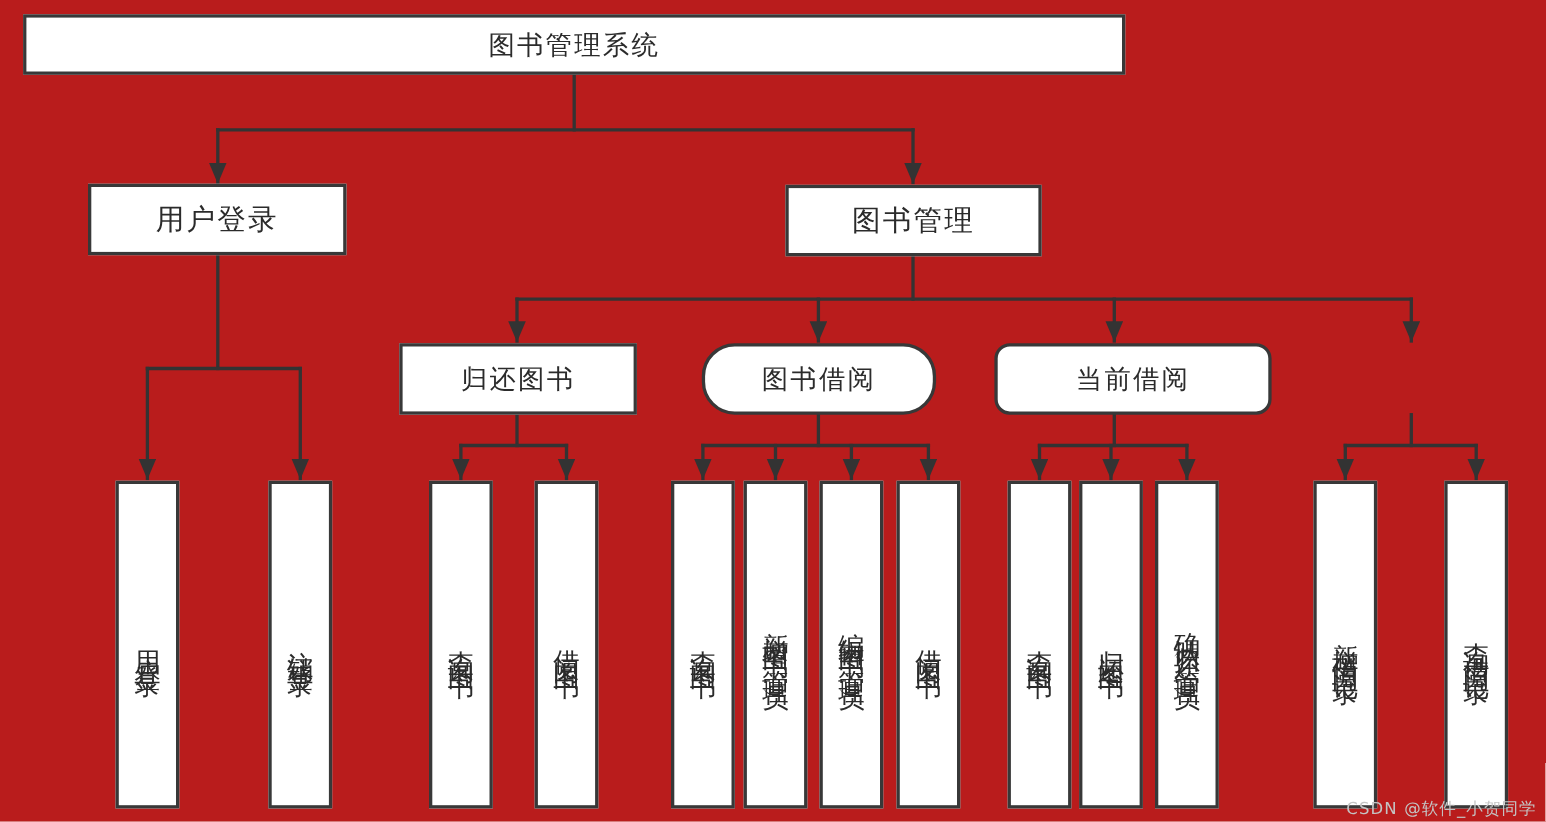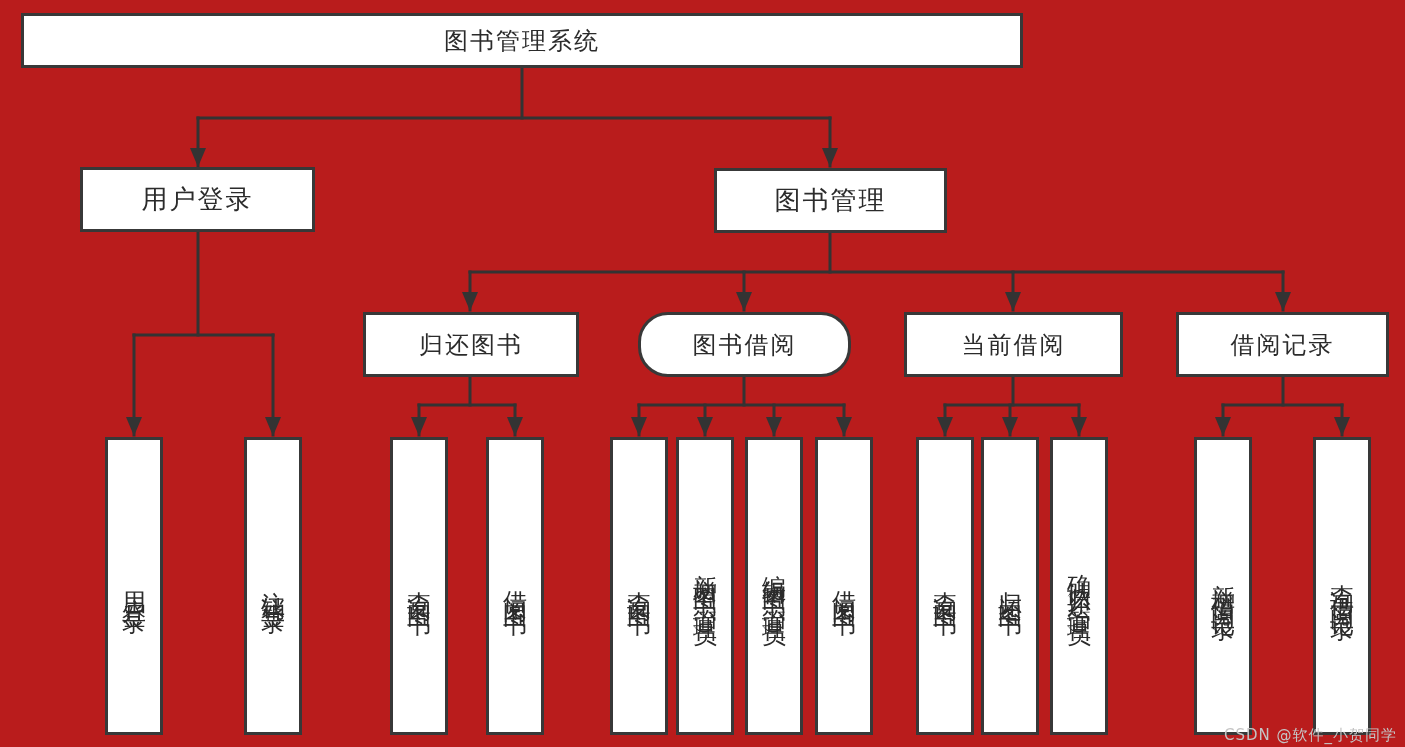--- a/index.html
+++ b/index.html
@@ -137,22 +137,21 @@
     </g>
   </svg>
 
   <div class="hbox" style="left:21px; top:13px; width:1002px; height:55px;">图书管理系统</div>
 
   <div class="hbox" style="left:80px; top:167px; width:235px; height:65px; font-size:26px;">用户登录</div>
   <div class="hbox" style="left:714px; top:168px; width:233px; height:65px; font-size:26px;">图书管理</div>
 
   <div class="hbox" style="left:363px; top:312px; width:216px; height:65px;">归还图书</div>
   <div class="hbox" style="left:638px; top:312px; width:213px; height:65px;border-radius:30px;">图书借阅</div>
-  <div class="hbox" style="left:904px; top:312px; width:219px; height:65px;">当前借阅</div>
-  <div class="hbox" style="left:1176px; top:312px; width:213px; height:65px;">借阅记录</div>
+  <div class="hbox" style="left:904px; top:312px; width:252px; height:65px;border-radius:14px;">当前借阅</div>
 
   <div class="vbox" style="left:105px;">
     <span class="vtext">用户登录</span>
   </div>
   <div class="vbox" style="left:244px;">
     <span class="vtext">注销登录</span>
   </div>
 
   <div class="vbox" style="left:390px;">
     <span class="vtext">查询图书</span>

